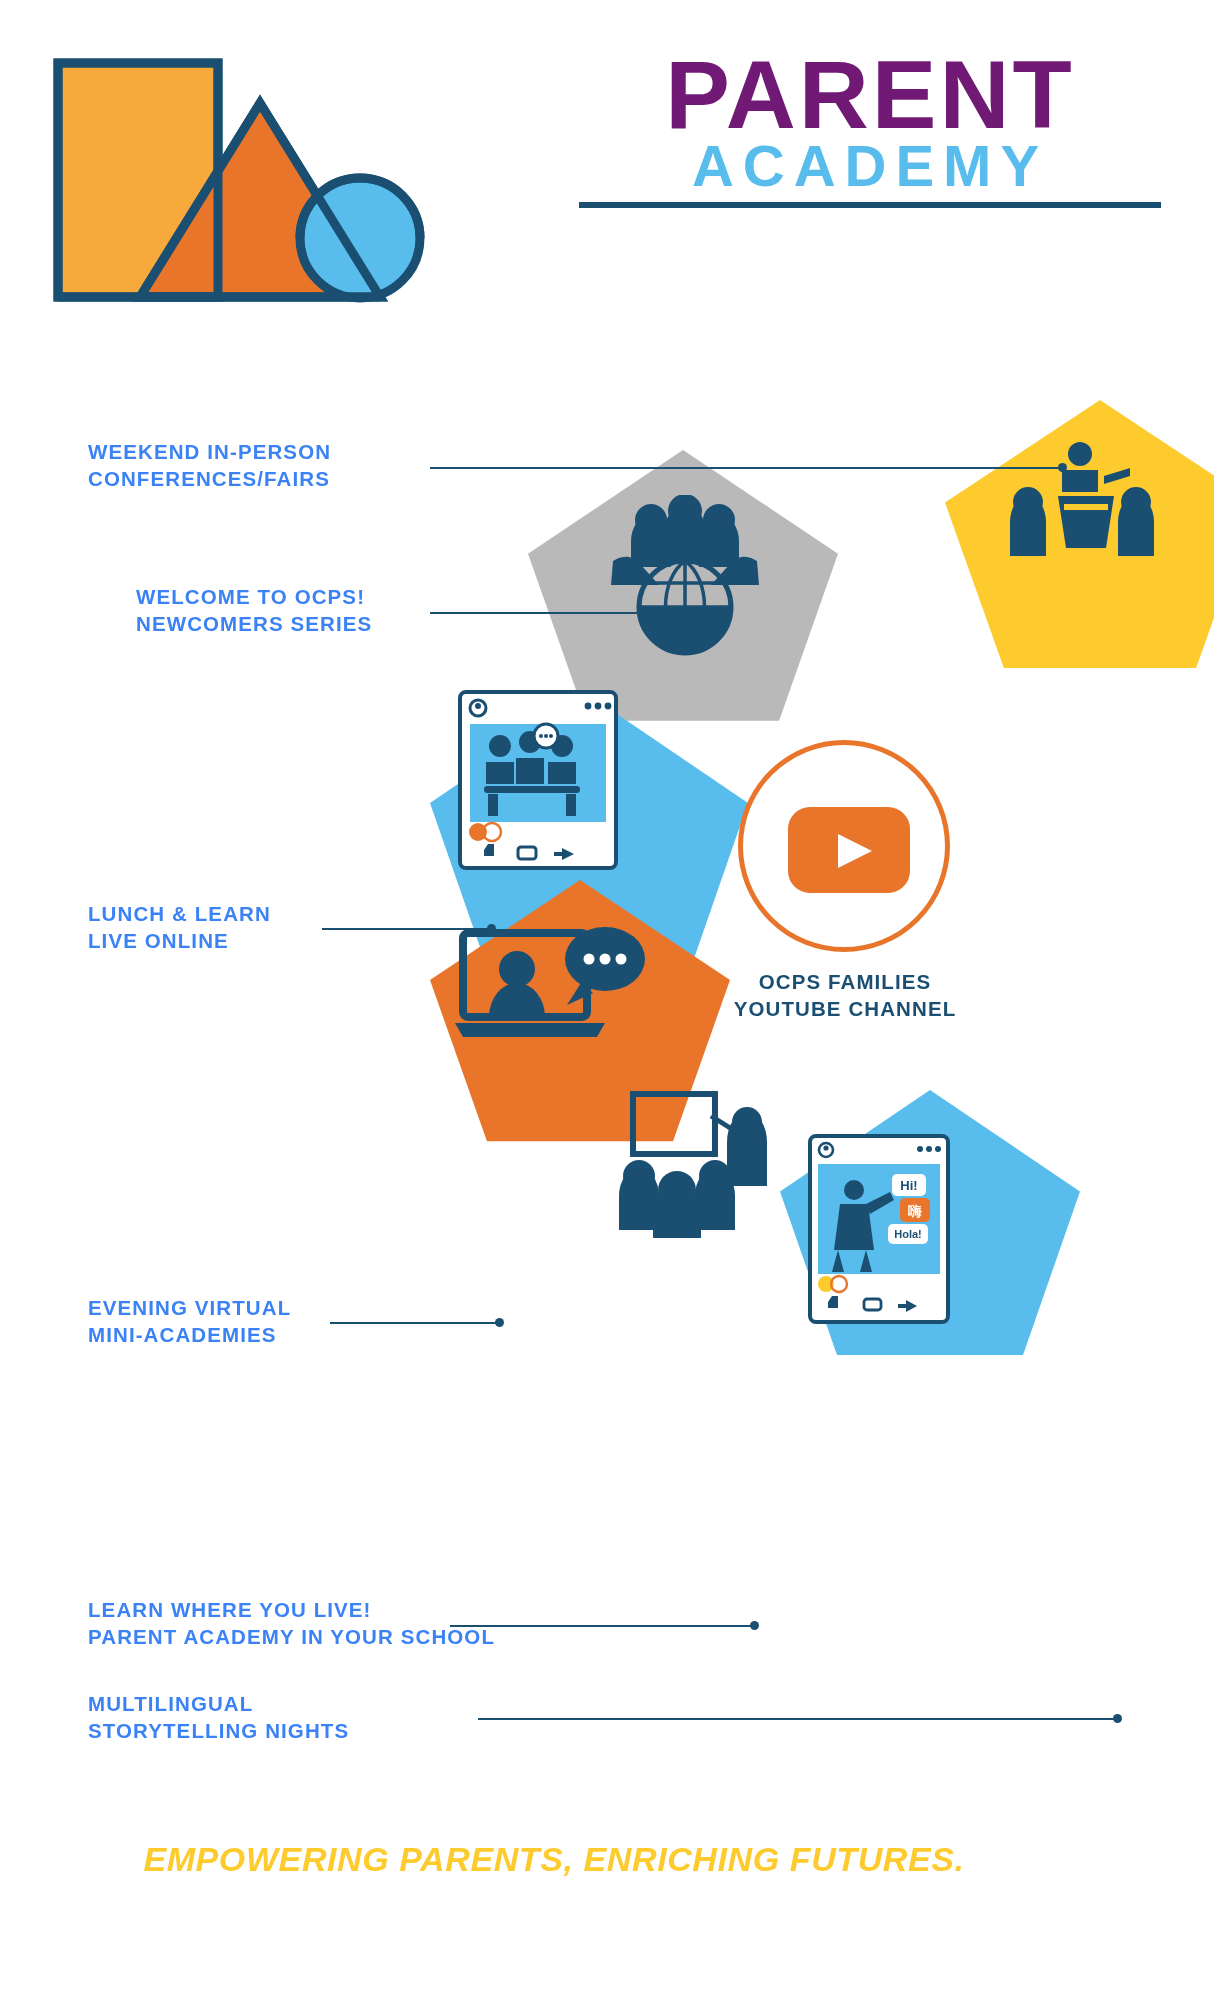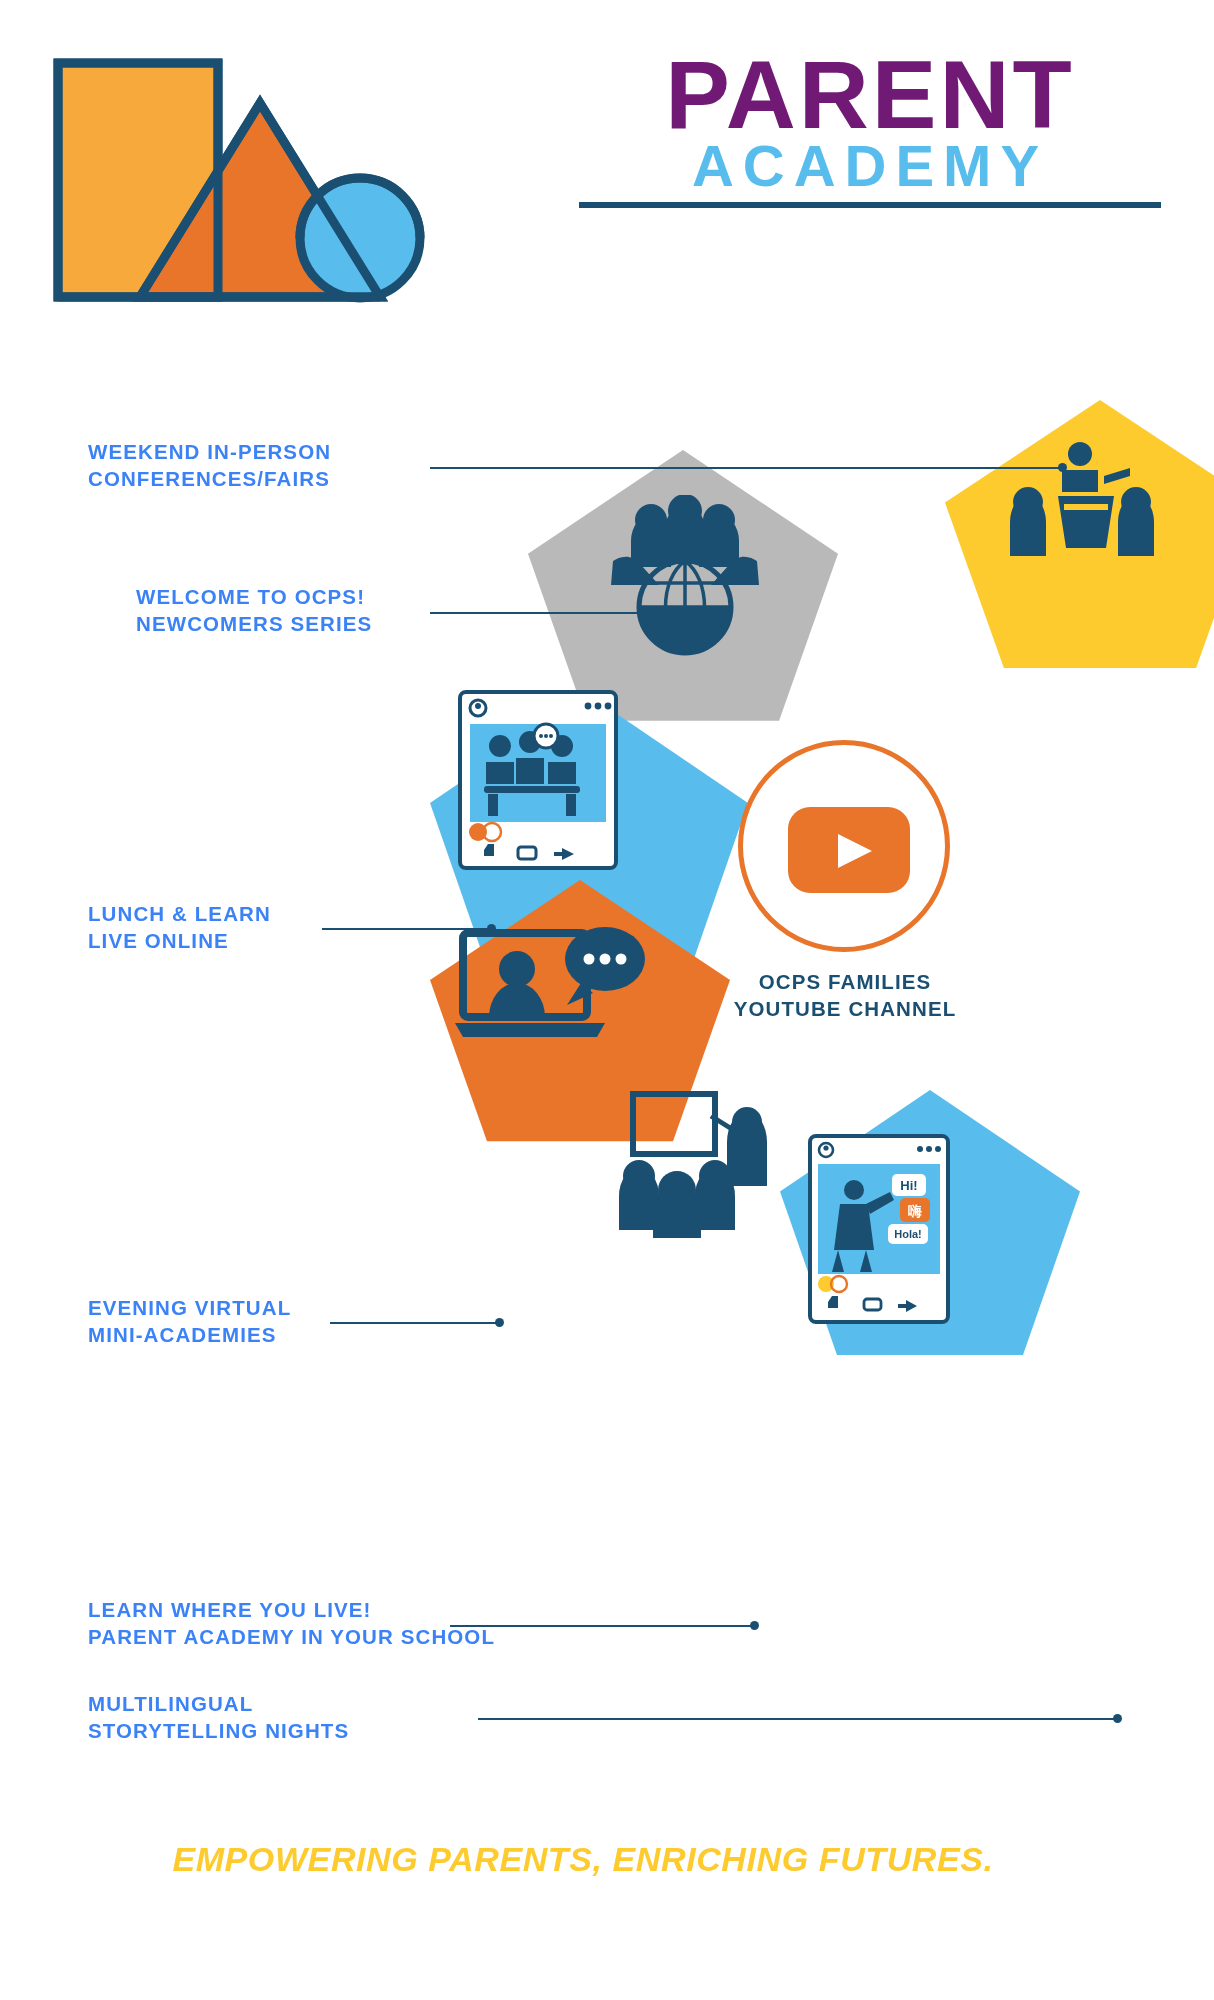--- a/index.html
+++ b/index.html
@@ -82,21 +82,20 @@
   }
 
   
   .footer{
     position:absolute;left:0;top:1840px;width:1108px;
     text-align:center;
     color:#fdcb2e;
     font-size:34px;font-weight:bold;font-style:italic;
     letter-spacing:0.6px;
     font-family:"Liberation Sans", sans-serif;
-    padding-left:29px;
   }
 
   .icon-wrap{position:absolute;}
 </style>
 </head>
 <body>
 
 <div class="stage">
 
   <div class="header">

